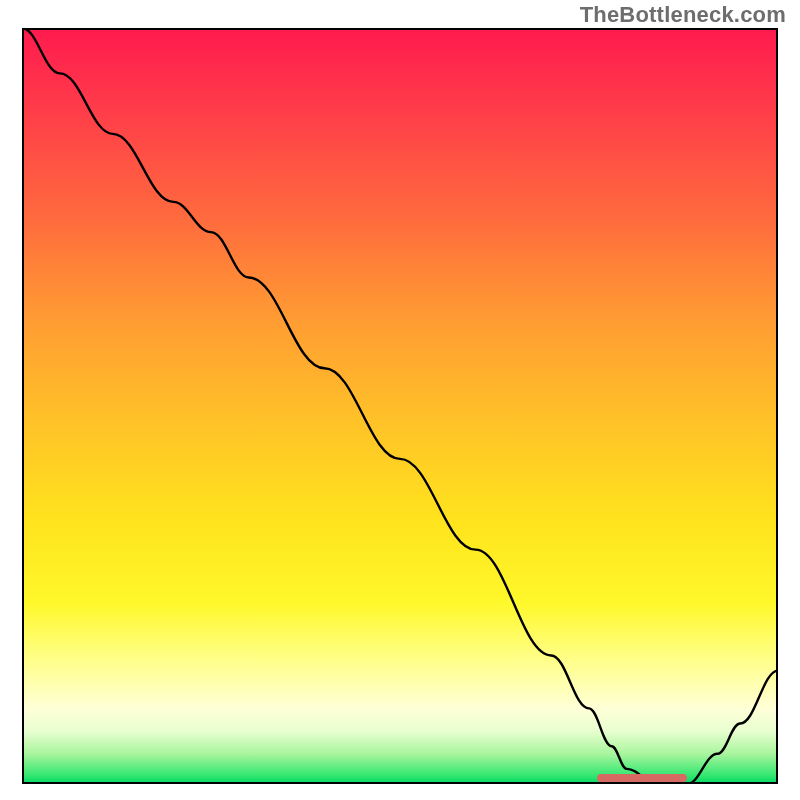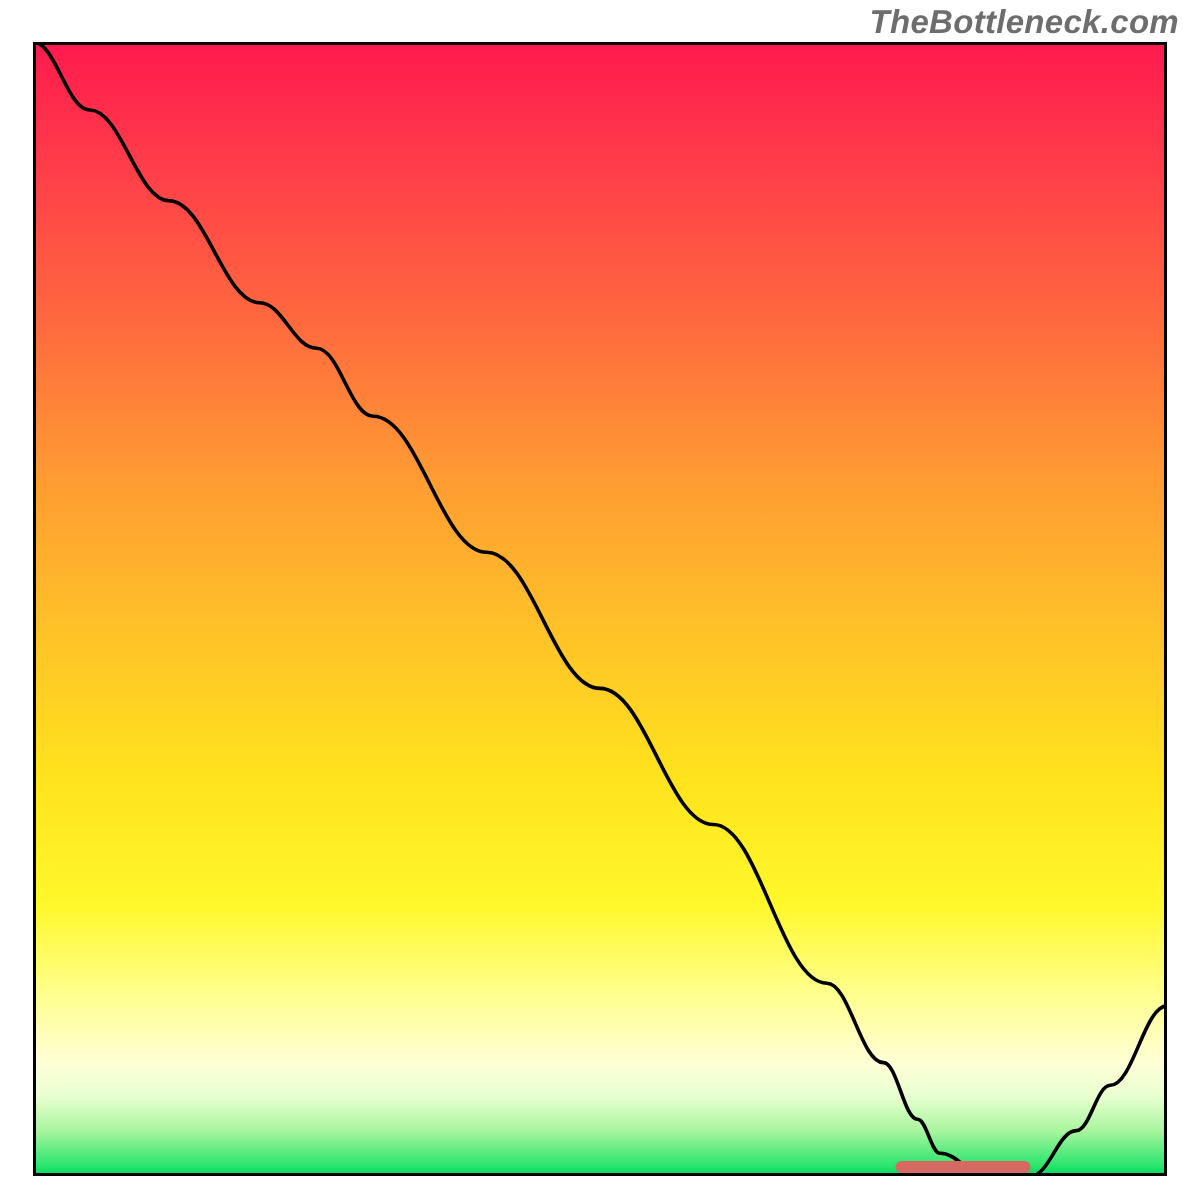--- a/index.html
+++ b/index.html
@@ -8,21 +8,20 @@
     width: 800px;
     height: 800px;
     background: #ffffff;
     overflow: hidden;
     font-family: Arial, Helvetica, sans-serif;
   }
   .frame {
     position: relative;
     width: 800px;
     height: 800px;
-    font-style: italic;
   }
   .watermark {
     position: absolute;
     top: 2px;
     right: 14px;
     font-size: 22px;
     font-weight: 600;
     color: #6d6d6d;
     letter-spacing: 0.2px;
     z-index: 4;

